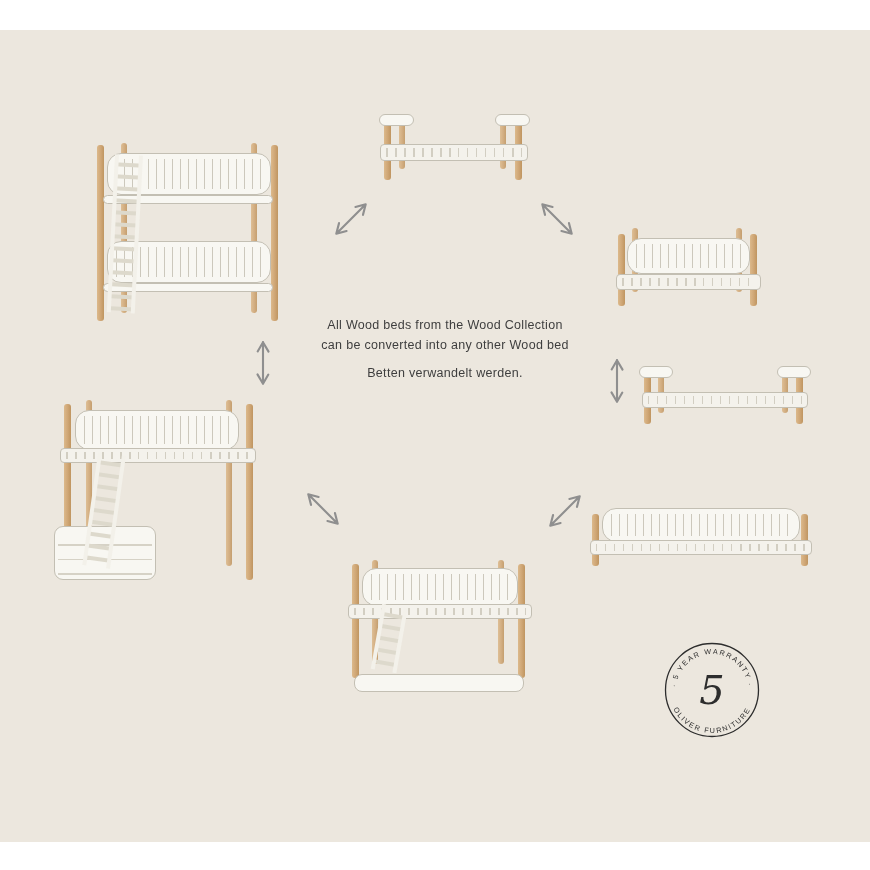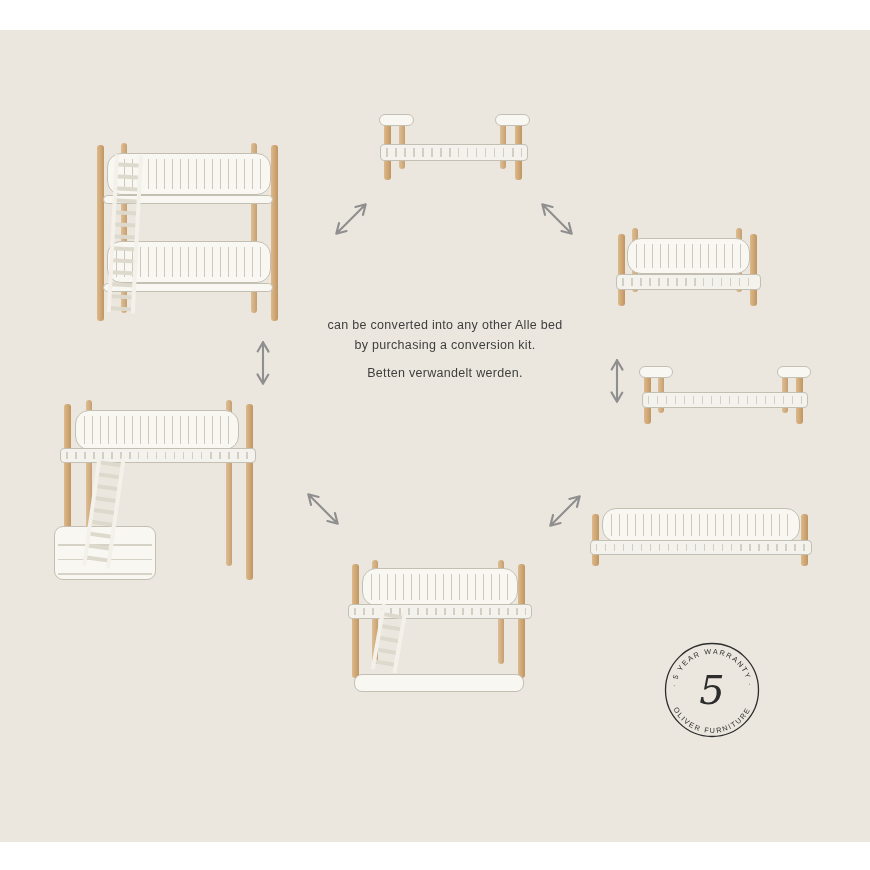--- a/index.html
+++ b/index.html
@@ -175,22 +175,22 @@
     <path d="M9,41 Q23,27 41,9 M41,9 L29.8,12 M41,9 L38,20.5 M9,41 L20.2,38 M9,41 L12,29.5"></path>
   </svg>
   <svg class="arrow" style="left:300px;top:486px;transform:scaleX(-1)" width="46" height="46" viewBox="0 0 50 50">
     <path d="M9,41 Q23,27 41,9 M41,9 L29.8,12 M41,9 L38,20.5 M9,41 L20.2,38 M9,41 L12,29.5"></path>
   </svg>
   <svg class="arrow" style="left:542px;top:488px" width="46" height="46" viewBox="0 0 50 50">
     <path d="M9,41 Q23,27 41,9 M41,9 L29.8,12 M41,9 L38,20.5 M9,41 L20.2,38 M9,41 L12,29.5"></path>
   </svg>
 
   <div class="intro" style="left:290px;top:316px;width:310px">
-    <p class="line">can be converted into any other Alle bed</p>
-    <p class="line">by purchasing a conversion kit.</p>
+    <p class="line">All Wood beds from the Wood Collection</p>
+    <p class="line">can be converted into any other Wood bed</p>
     <div class="gap"></div>
     <p class="line">Betten verwandelt werden.</p>
   </div>
 
   <svg class="badge" style="left:662px;top:640px" width="100" height="100" viewBox="0 0 100 100">
     <defs>
       <path id="arcTop" d="M 14,50 A 36,36 0 0 1 86,50"></path>
       <path id="arcBottom" d="M 7,50 A 43,43 0 0 0 93,50"></path>
     </defs>
     <circle cx="50" cy="50" r="46.5" fill="none" stroke="#2d2d2d" stroke-width="1.3"></circle>

